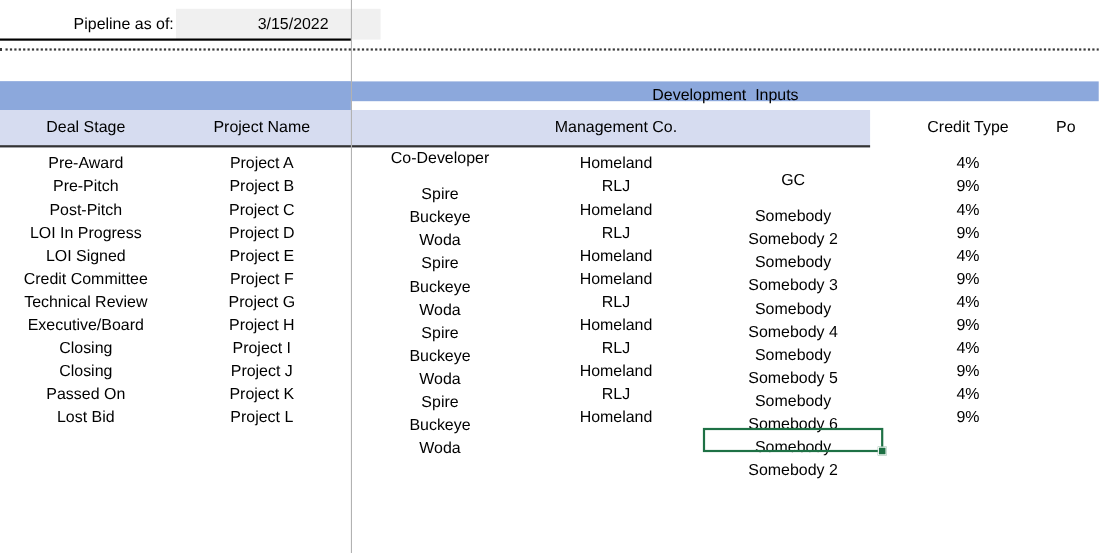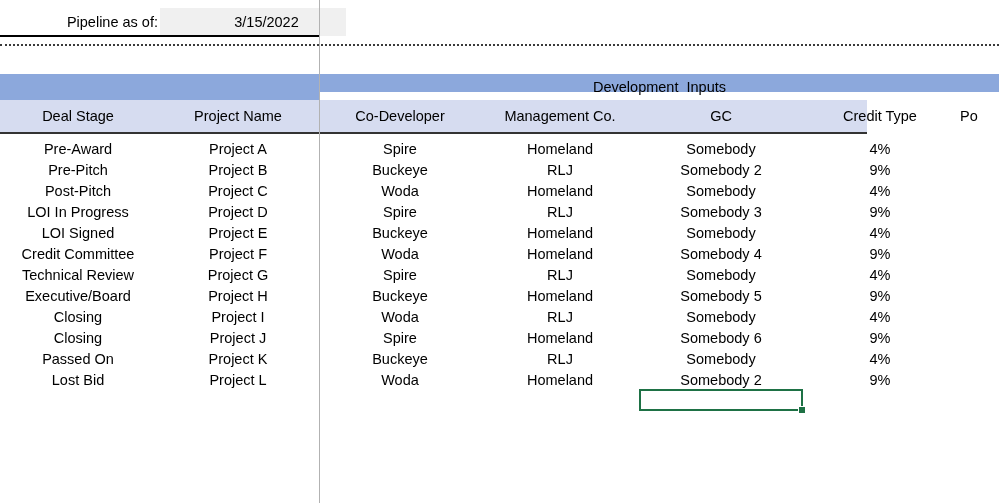--- a/index.html
+++ b/index.html
@@ -108,21 +108,21 @@
     text-align: center;
     font-size: 14.5px;
     color: #000000;
     white-space: pre;
   }
 
   #col-header-band {
     position: absolute;
     left: 0;
     top: 100px;
-    width: 867px;
+    width: 791px;
     height: 32px;
     background: #d6dcf0;
     border-bottom: 2px solid #333333;
     box-sizing: content-box;
   }
   .col-header {
     position: absolute;
     top: 0;
     height: 32px;
     line-height: 32px;
@@ -153,23 +153,23 @@
     text-align: center;
     font-size: 14.5px;
     color: #000000;
     white-space: nowrap;
     overflow: hidden;
   }
 
   
   .c-stage  { left: 0px;   width: 156px; }
   .c-proj   { left: 158px; width: 160px; }
-  .c-codev  { left: 322px; width: 156px; }
+  .c-codev  { left: 322px; width: 156px; margin-top: 28px; }
   .c-mgmt   { left: 480px; width: 160px; }
-  .c-gc     { left: 642px; width: 158px; }
+  .c-gc     { left: 642px; width: 158px; margin-top: 48px; }
   .c-credit { left: 802px; width: 156px; }
   .c-extra  { left: 960px; width: 39px; text-align: left; }
 
   
   #selection {
     position: absolute;
     left: 639px;
     top: 389px;
     width: 164px;
     height: 22px;

